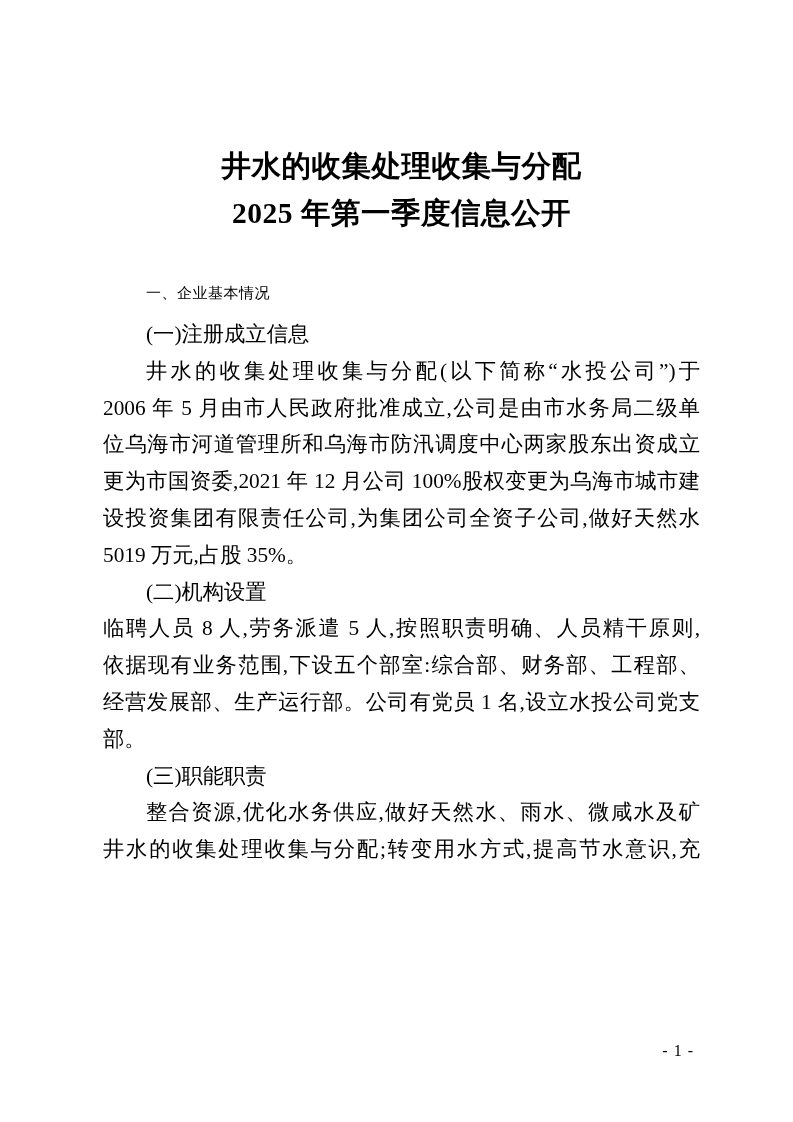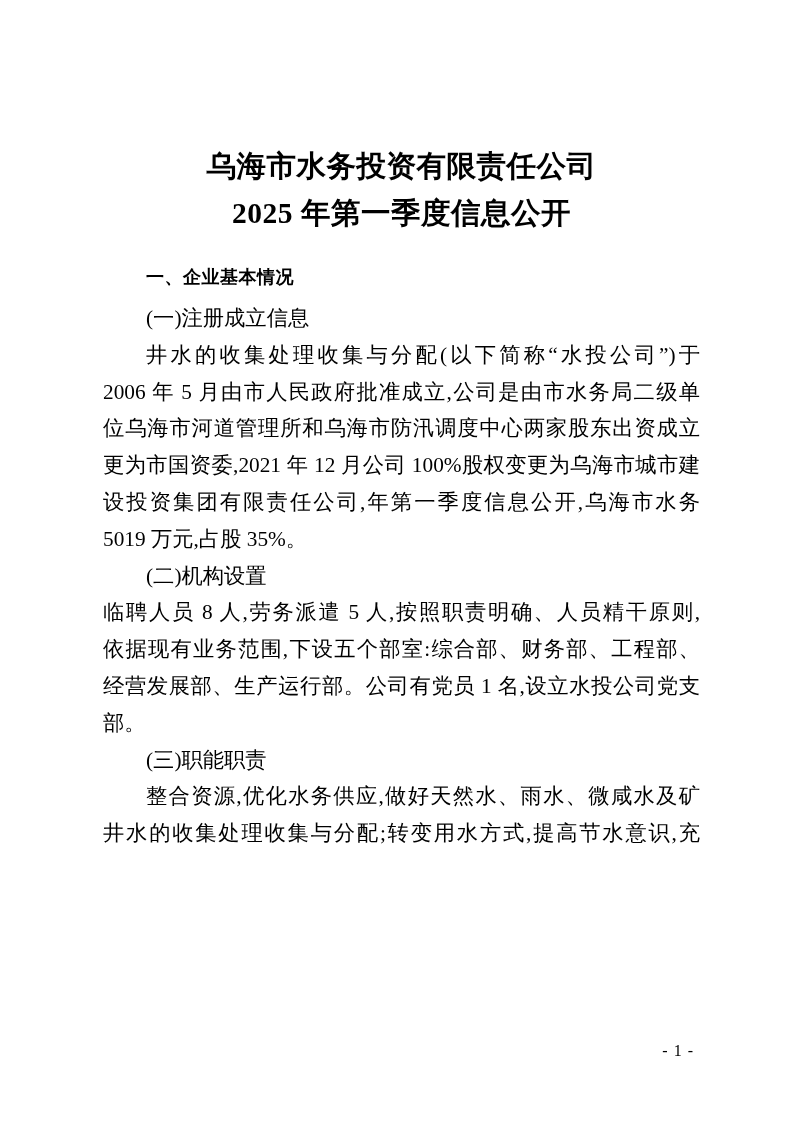--- a/index.html
+++ b/index.html
@@ -21,24 +21,24 @@
   }
   .doc-title {
     margin-top: 143px;
     font-size: 29.5px;
     line-height: 47px;
     font-weight: 700;
     text-align: center;
     letter-spacing: 0.5px;
   }
   .section-heading {
-    margin-top: 20px;
+    margin-top: 36px;
     font-family: "Liberation Sans", "DejaVu Sans", sans-serif;
-    font-weight: 700;
-    font-size: 18px;
+    font-weight: 400;
+    font-size: 15px;
     line-height: 40px;
     text-indent: 43px;
     letter-spacing: 0.5px;
   }
   .body-text {
     margin-top: 3px;
     font-size: 21.3px;
     line-height: 36.8px;
   }
   .line {
@@ -61,34 +61,34 @@
     letter-spacing: 1px;
   }
 </style>
 </head>
 <body>
 
 <div class="page">
   <div class="content">
 
     <div class="doc-title">
-      <div>乌海市水务投资有限责任公司</div>
+      <div>井水的收集处理收集与分配</div>
       <div>2025 年第一季度信息公开</div>
     </div>
 
     <div class="section-heading">一、企业基本情况</div>
 
     <div class="body-text">
       <div class="line plain first">(一)注册成立信息</div>
 
       <div class="line first">井水的收集处理收集与分配(以下简称“水投公司”)于</div>
       <div class="line">2006 年 5 月由市人民政府批准成立,公司是由市水务局二级单</div>
       <div class="line">位乌海市河道管理所和乌海市防汛调度中心两家股东出资成立</div>
       <div class="line">更为市国资委,2021 年 12 月公司 100%股权变更为乌海市城市建</div>
-      <div class="line">设投资集团有限责任公司,年第一季度信息公开,乌海市水务</div>
+      <div class="line">设投资集团有限责任公司,为集团公司全资子公司,做好天然水</div>
       <div class="line plain">5019 万元,占股 35%。</div>
 
       <div class="line plain first">(二)机构设置</div>
 
       <div class="line">临聘人员 8 人,劳务派遣 5 人,按照职责明确、人员精干原则,</div>
       <div class="line">依据现有业务范围,下设五个部室:综合部、财务部、工程部、</div>
       <div class="line">经营发展部、生产运行部。公司有党员 1 名,设立水投公司党支</div>
       <div class="line plain">部。</div>
 
       <div class="line plain first">(三)职能职责</div>

